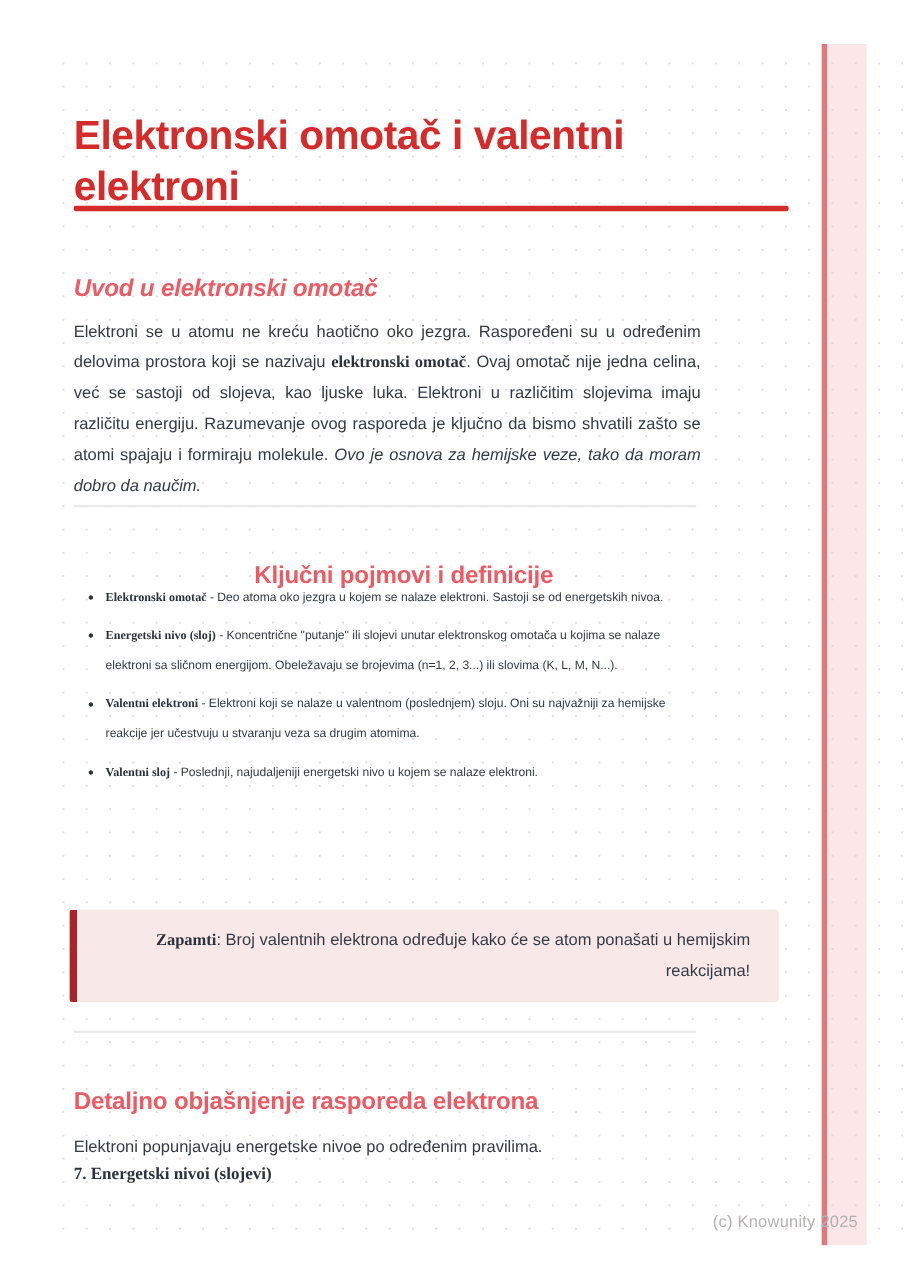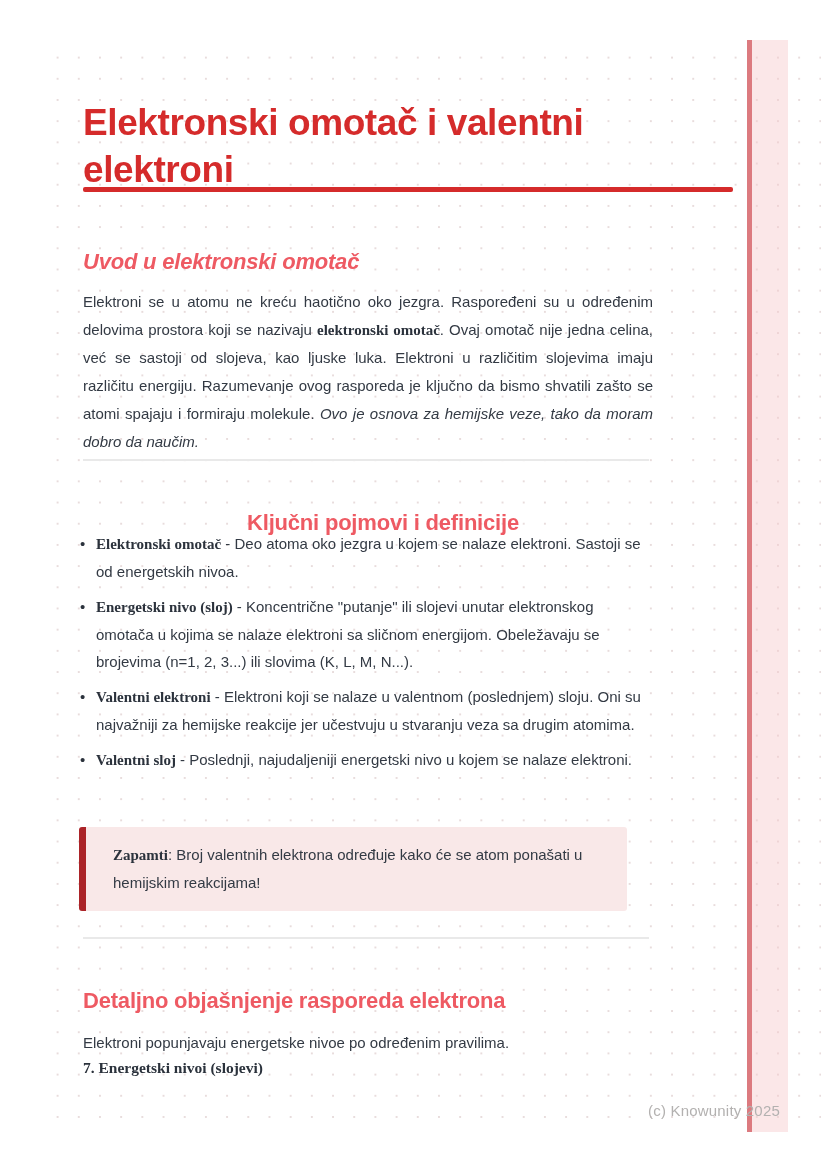--- a/index.html
+++ b/index.html
@@ -25,21 +25,21 @@
   }
   .side-stripe {
     position: absolute; left: 747px; top: 0;
     width: 36px; height: 1092px;
     background: rgba(247, 201, 205, 0.45);
     border-left: 5px solid #dc7a7f;
   }
   .content {
     position: absolute; left: 67px; top: 0; width: 660px; height: 1092px;
   }
-  .abs { position: absolute; left: 0; margin-left: 16px; }
+  .abs { position: absolute; left: 0; }
 
   .doc-title {
     top: 34px; width: 660px;
     font-size: 37px; font-weight: 700; line-height: 47px;
     color: #d52b2b; letter-spacing: -0.4px;
   }
   .title-rule {
     top: 147px; width: 650px; height: 5px;
     background: #d52b2b; border-radius: 2px;
   }
@@ -68,36 +68,36 @@
   .divider-1 { top: 419px; }
   .divider-2 { top: 897px; }
 
   .term-list {
     top: 490px; width: 545px;
     margin: 0; padding: 0 0 0 29px;
     list-style: none;
   }
   .term-list li {
     position: relative;
-    font-size: 15px; line-height: 27px;
+    font-size: 11px; line-height: 27px;
     margin-bottom: 8px;
   }
   .term-list li::before {
     content: "\2022";
     position: absolute; left: -16px; top: 0;
     color: #2b323c; font-size: 15px;
   }
   .callout {
     top: 787px; left: -4px;
-    width: 548px; box-sizing: border-box;
+    width: 645px; box-sizing: border-box;
     background: #f9e8e8;
     border-left: 7px solid #ab2328;
     border-radius: 3px;
     padding: 14px 26px 14px 27px;
-    font-size: 15px; line-height: 28px;
+    font-size: 15px; line-height: 28px; text-align: right;
   }
   .para-detail { top: 974px; width: 600px; }
   .sub-h { top: 1018px; width: 600px; font-size: 15.5px; line-height: 20px; }
 
   .footer {
     position: absolute; right: 48px; top: 1102px;
     font-size: 15px; color: #b3b1b0;
     z-index: 5; letter-spacing: 0.2px;
   }
 </style>

